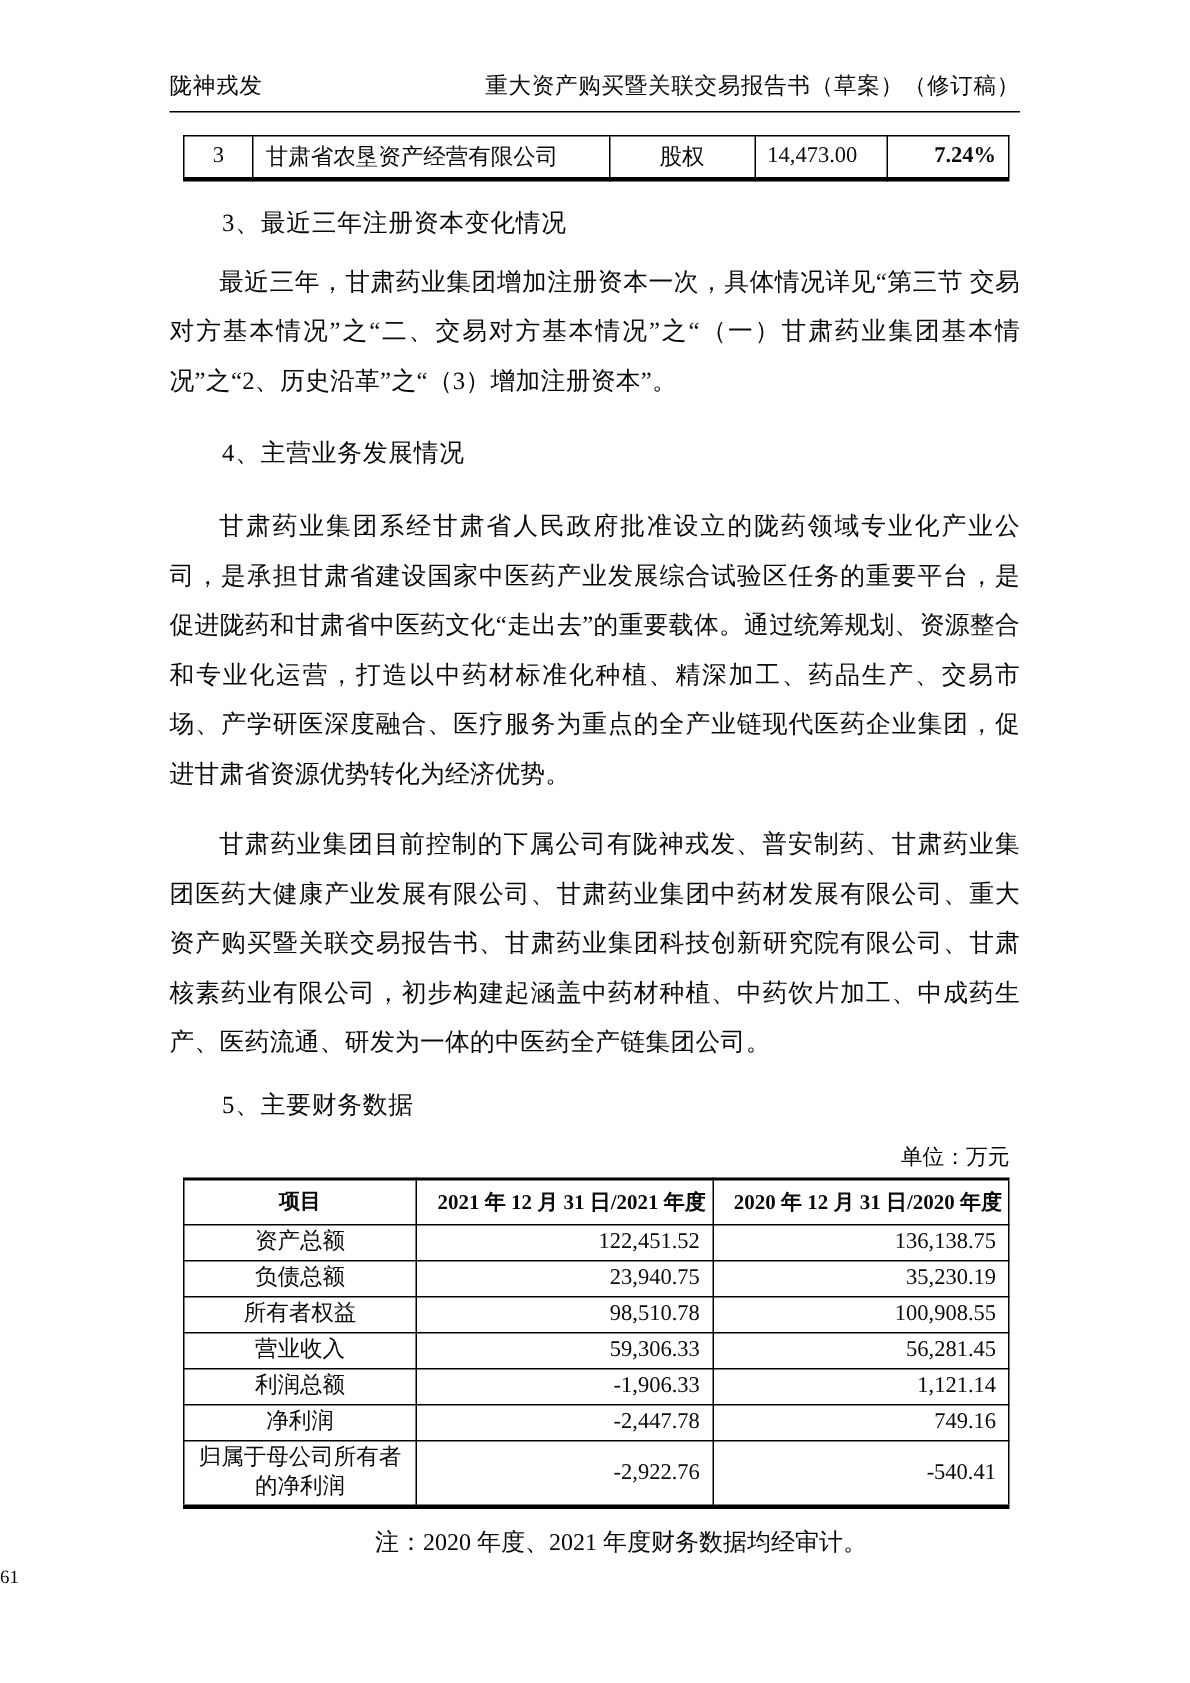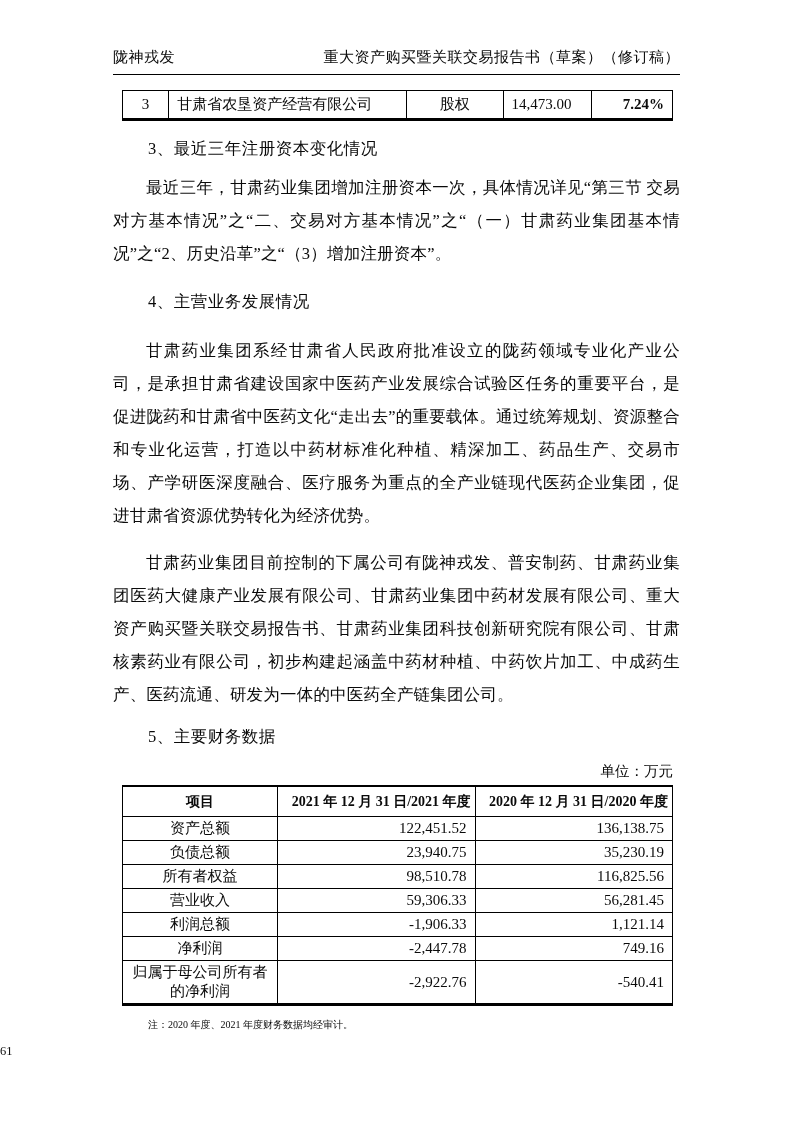--- a/index.html
+++ b/index.html
@@ -62,22 +62,23 @@
     text-align: center;
     border-bottom: 1.5px solid #000;
     padding: 5px 4px;
     font-size: 14px;
   }
   .fin-table .c-item { width: 28.2%; text-align: center; line-height: 19px; }
   .fin-table .c-val  { width: 35.9%; text-align: right; }
   .fin-table td { padding: 2px 8px; }
   
   .note {
-    font-size: 10px;
+    font-size: 16px;
     margin: 12px 0 16px 35px;
+    text-align: center;
   }
   .page-number {
     position: absolute;
     bottom: 63px;
     left: 0;
     width: 100%;
     text-align: left;
     font-size: 12.5px;
   }
 </style>
@@ -129,21 +130,21 @@
         <td class="c-val">136,138.75</td>
       </tr>
       <tr>
         <td class="c-item">负债总额</td>
         <td class="c-val">23,940.75</td>
         <td class="c-val">35,230.19</td>
       </tr>
       <tr>
         <td class="c-item">所有者权益</td>
         <td class="c-val">98,510.78</td>
-        <td class="c-val">116,825.56</td>
+        <td class="c-val">100,908.55</td>
       </tr>
       <tr>
         <td class="c-item">营业收入</td>
         <td class="c-val">59,306.33</td>
         <td class="c-val">56,281.45</td>
       </tr>
       <tr>
         <td class="c-item">利润总额</td>
         <td class="c-val">-1,906.33</td>
         <td class="c-val">1,121.14</td>

